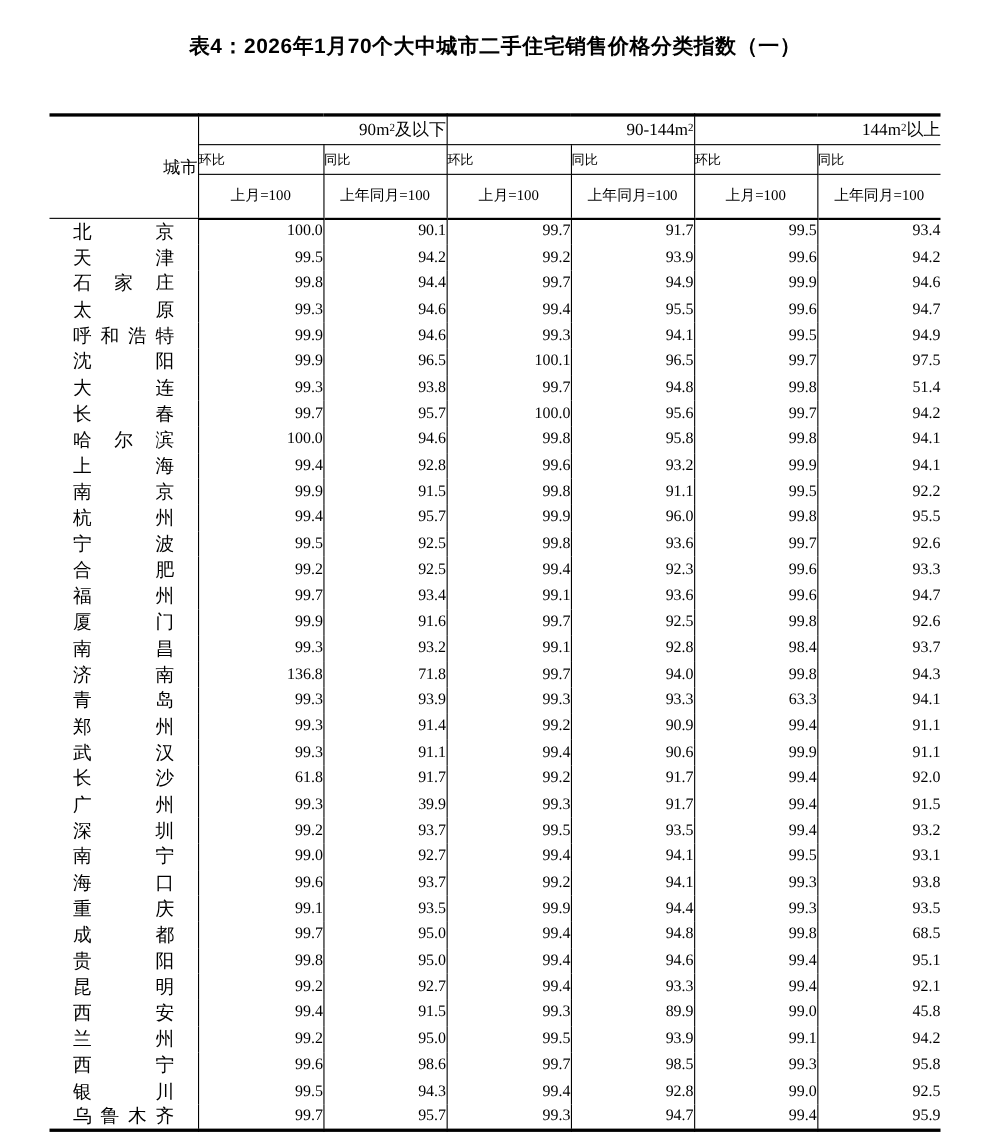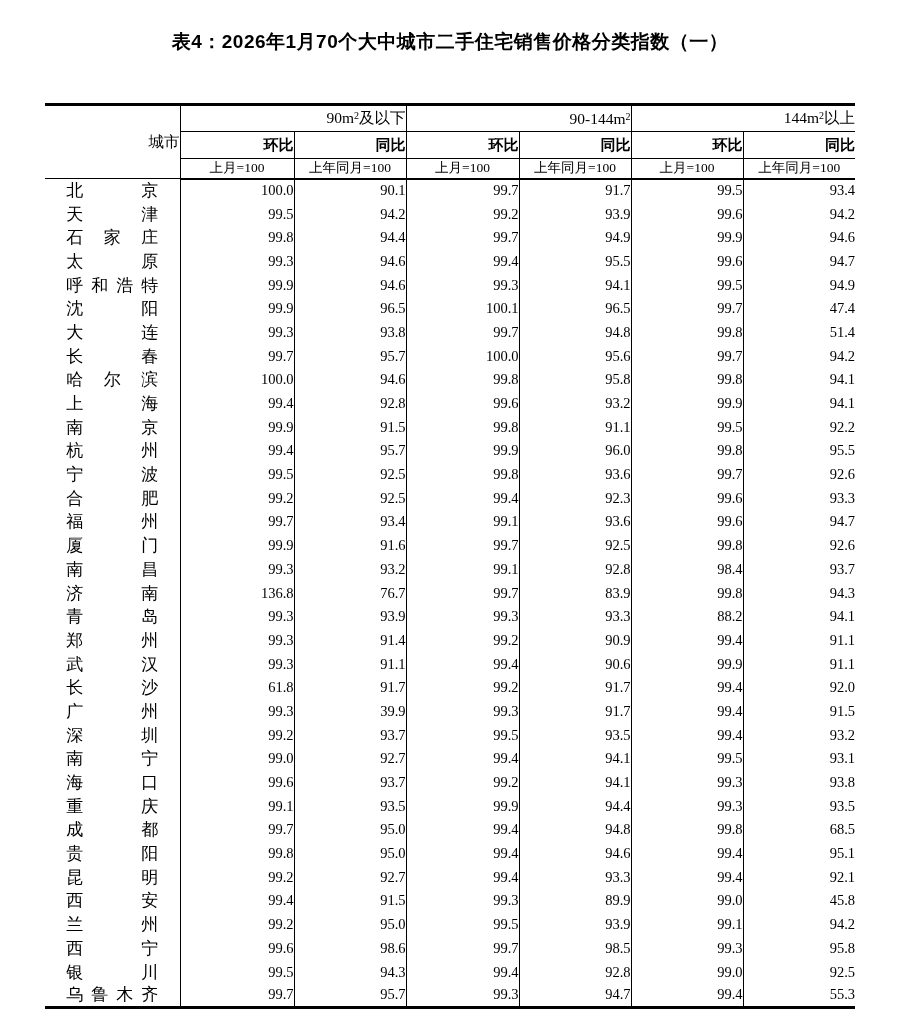--- a/index.html
+++ b/index.html
@@ -52,25 +52,25 @@
     text-align: right;
   }
   tr.h-group sup {
     font-size: 10px;
     vertical-align: 4px;
     line-height: 0;
   }
   tr.h-sub { height: 27px; }
   tr.h-sub th {
     border-bottom: 1.5px solid #000;
-    font-size: 15px;
-    font-weight: bold;
-    text-align: right;
-  }
-  tr.h-unit { height: 20px; }
+    font-size: 12px;
+    font-weight: normal;
+    text-align: left;
+  }
+  tr.h-unit { height: 40px; }
   tr.h-unit th {
     border-bottom: 2px solid #000;
     font-family: "Liberation Serif", "DejaVu Serif", serif;
     font-size: 13.5px;
     font-weight: normal;
     text-align: center;
   }
   tr.data-row { height: 23.7px; }
   td.num-cell {
     text-align: right;
@@ -195,21 +195,21 @@
       <tr class="data-row">
         <td class="city-cell"><span class="city-just">
             <span>沈</span>
             <span>阳</span>
           </span></td>
         <td class="num-cell">99.9</td>
         <td class="num-cell">96.5</td>
         <td class="num-cell">100.1</td>
         <td class="num-cell">96.5</td>
         <td class="num-cell">99.7</td>
-        <td class="num-cell no-r">47.4</td>
+        <td class="num-cell no-r">97.5</td>
       </tr>
       <tr class="data-row">
         <td class="city-cell"><span class="city-just">
             <span>大</span>
             <span>连</span>
           </span></td>
         <td class="num-cell">99.3</td>
         <td class="num-cell">93.8</td>
         <td class="num-cell">99.7</td>
         <td class="num-cell">94.8</td>
@@ -336,36 +336,36 @@
         <td class="num-cell">92.8</td>
         <td class="num-cell">98.4</td>
         <td class="num-cell no-r">93.7</td>
       </tr>
       <tr class="data-row">
         <td class="city-cell"><span class="city-just">
             <span>济</span>
             <span>南</span>
           </span></td>
         <td class="num-cell">136.8</td>
-        <td class="num-cell">76.7</td>
-        <td class="num-cell">99.7</td>
-        <td class="num-cell">83.9</td>
+        <td class="num-cell">71.8</td>
+        <td class="num-cell">99.7</td>
+        <td class="num-cell">94.0</td>
         <td class="num-cell">99.8</td>
         <td class="num-cell no-r">94.3</td>
       </tr>
       <tr class="data-row">
         <td class="city-cell"><span class="city-just">
             <span>青</span>
             <span>岛</span>
           </span></td>
         <td class="num-cell">99.3</td>
         <td class="num-cell">93.9</td>
         <td class="num-cell">99.3</td>
         <td class="num-cell">93.3</td>
-        <td class="num-cell">88.2</td>
+        <td class="num-cell">63.3</td>
         <td class="num-cell no-r">94.1</td>
       </tr>
       <tr class="data-row">
         <td class="city-cell"><span class="city-just">
             <span>郑</span>
             <span>州</span>
           </span></td>
         <td class="num-cell">99.3</td>
         <td class="num-cell">91.4</td>
         <td class="num-cell">99.2</td>
@@ -546,16 +546,16 @@
             <span>乌</span>
             <span>鲁</span>
             <span>木</span>
             <span>齐</span>
           </span></td>
         <td class="num-cell">99.7</td>
         <td class="num-cell">95.7</td>
         <td class="num-cell">99.3</td>
         <td class="num-cell">94.7</td>
         <td class="num-cell">99.4</td>
-        <td class="num-cell no-r">55.3</td>
+        <td class="num-cell no-r">95.9</td>
       </tr>
     </tbody>
 </table>
 
 </body></html>

